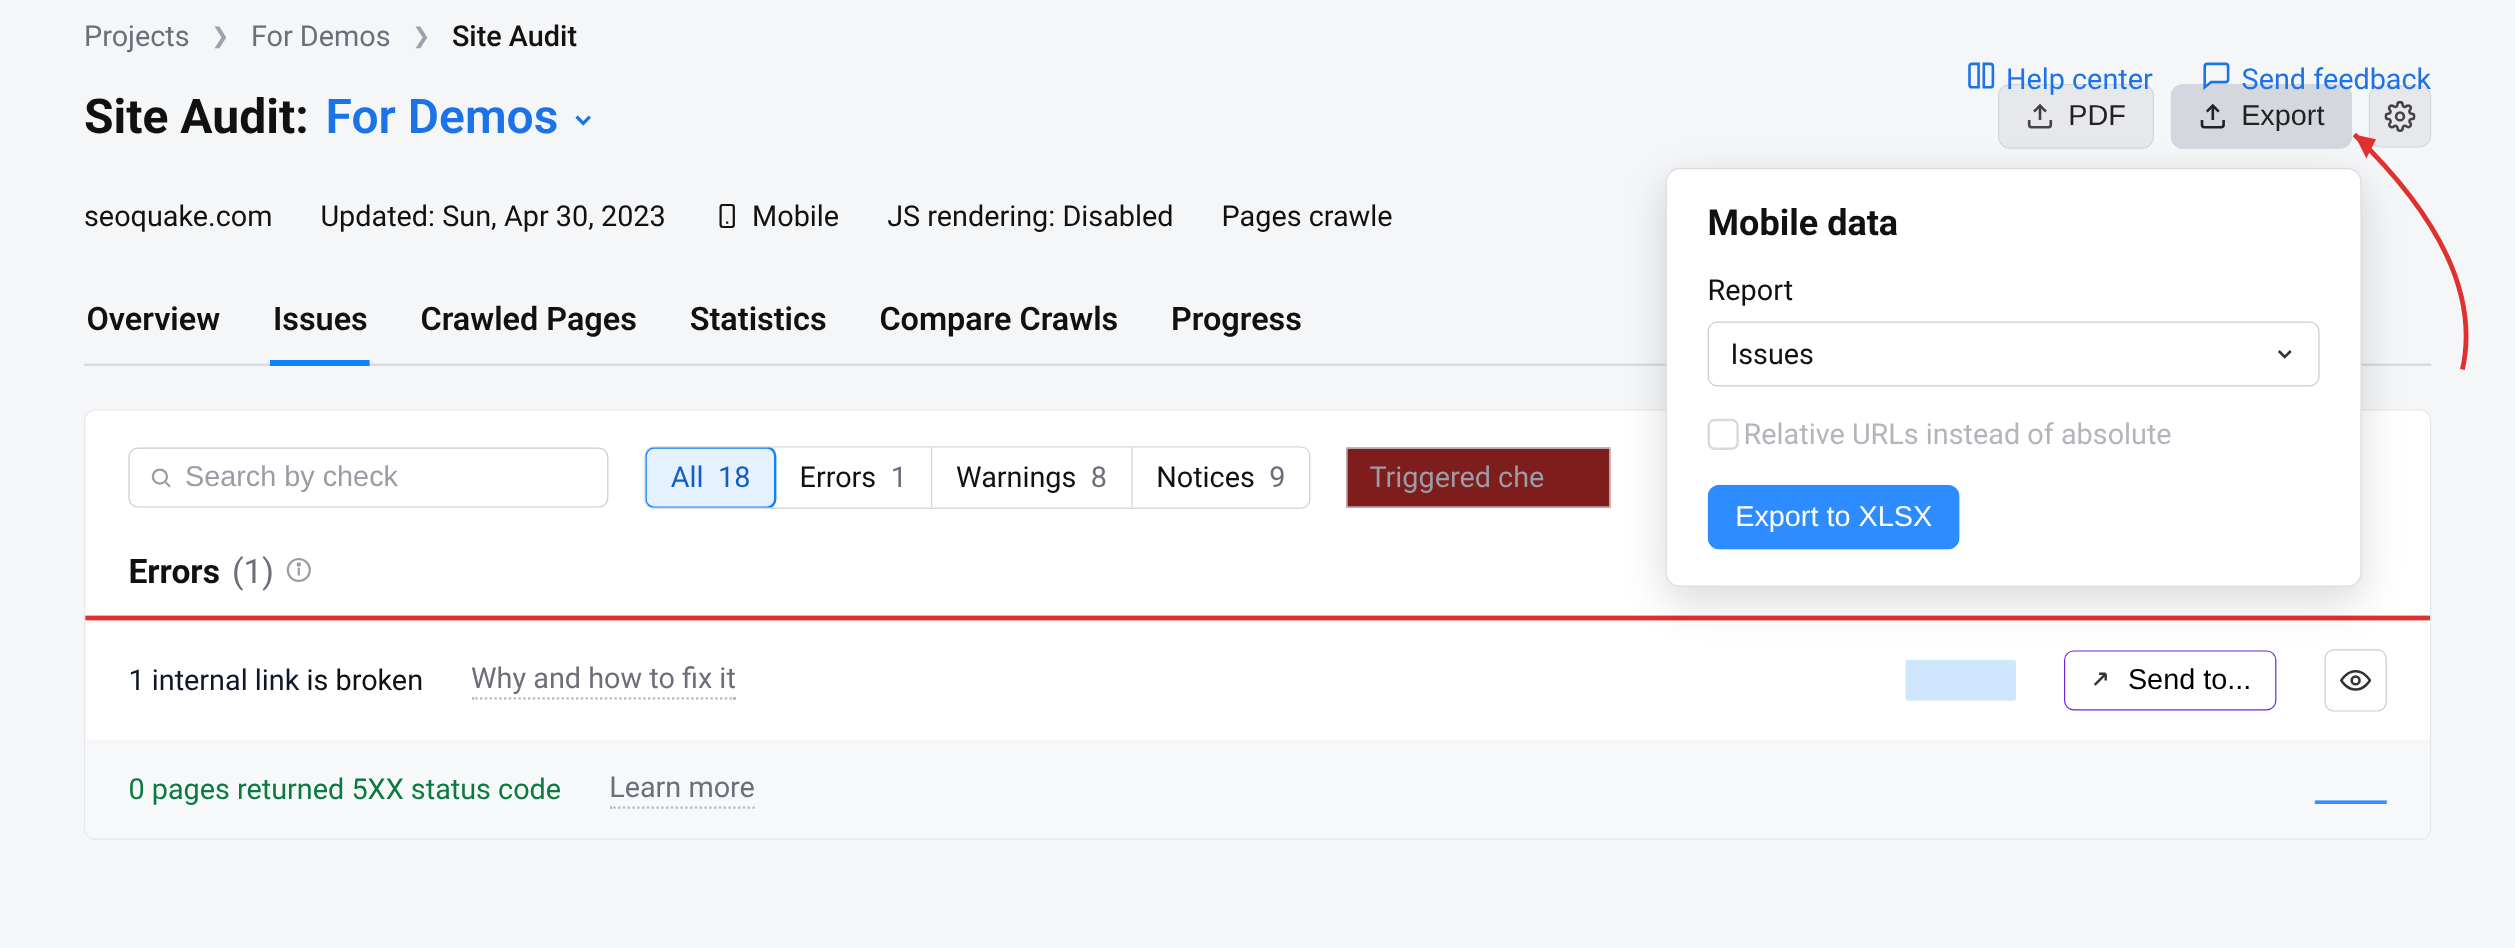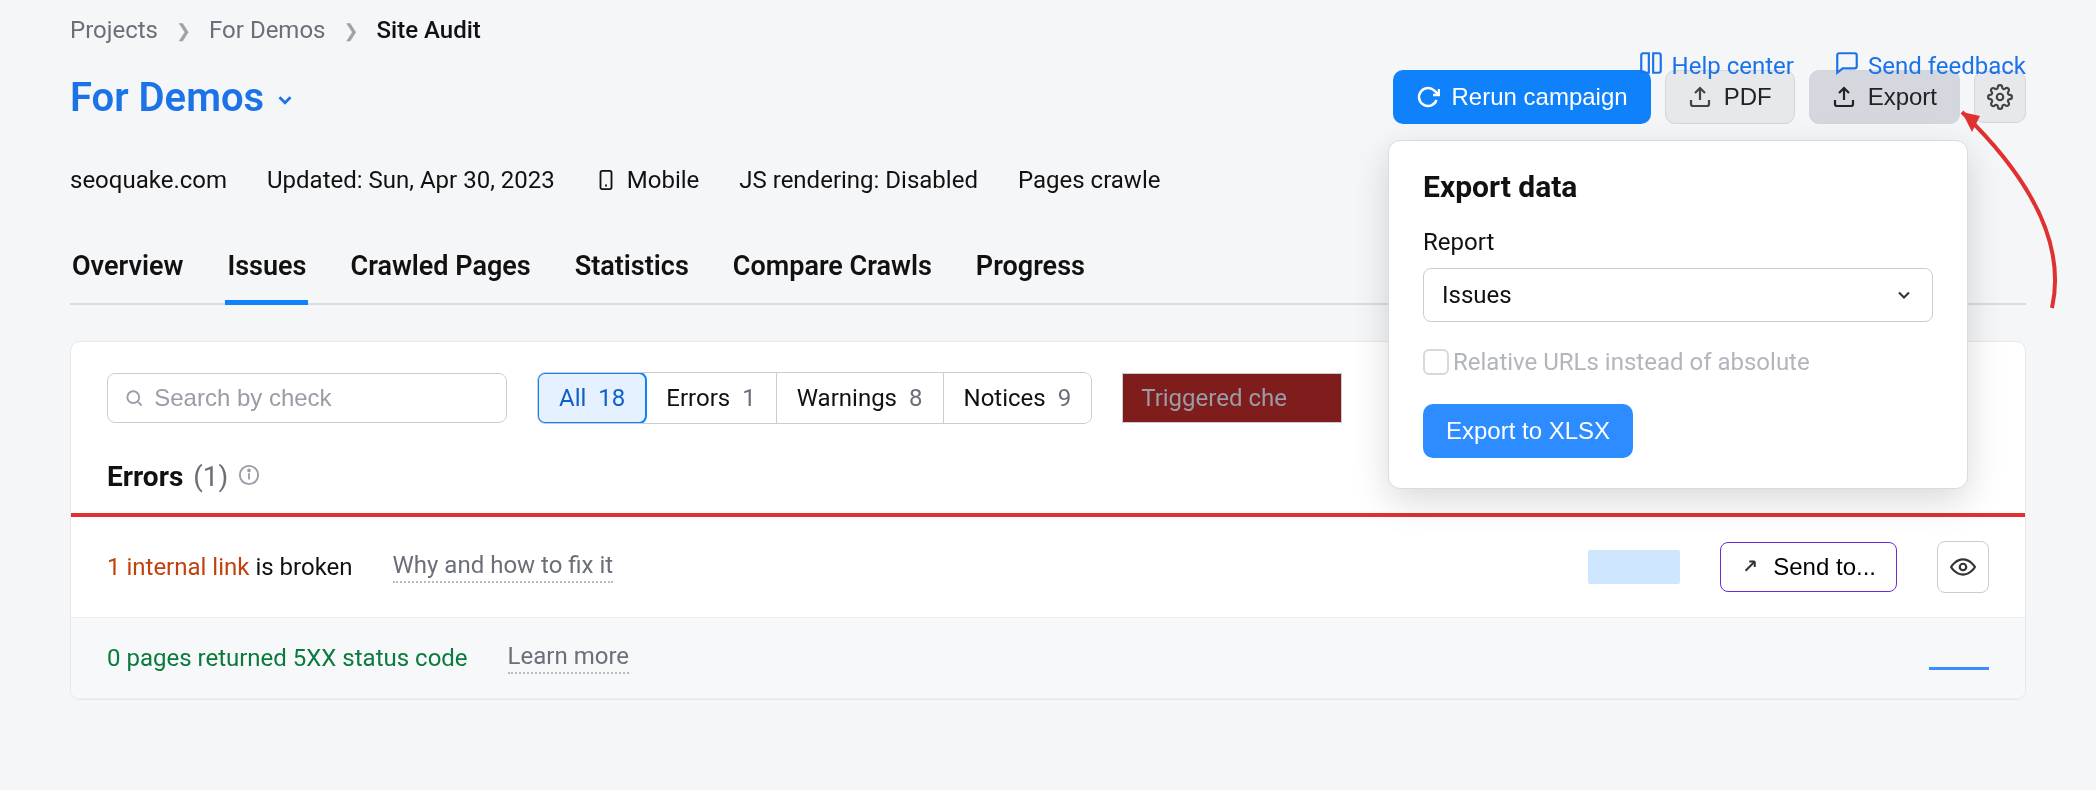--- a/index.html
+++ b/index.html
@@ -217,21 +217,21 @@
   .red-bar { height: 4px; background: #e03131; width: 100%; }
   .issue-row {
     display: flex;
     align-items: center;
     padding: 24px 36px;
     border-bottom: 1px solid #eceef1;
     gap: 40px;
   }
   .issue-row.alt { background: #f7f8fa; }
   .issue-text { font-size: 24px; }
-  .issue-text a { color: #c2410c; text-decoration: none; }
+  .issue-text a { color: #0f172a; text-decoration: none; }
   .issue-text.green a { color: #0a7a3d; }
   .fix-link {
     font-size: 24px;
     color: #6c6e79;
     border-bottom: 2px dotted #b8bac2;
     padding-bottom: 2px;
     cursor: pointer;
   }
   .row-spacer { flex: 1; }
   .mini-bar {
@@ -342,35 +342,29 @@
   <div class="breadcrumbs">
     <span class="crumb">Projects</span>
     <span class="chev">❯</span>
     <span class="crumb">For Demos</span>
     <span class="chev">❯</span>
     <span class="current">Site Audit</span>
   </div>
 
   <div class="title-row">
     <div class="title-left">
+      <span>Site Audit:</span>
       <span class="project-name">
         <span>For Demos</span>
         <svg width="22" height="22" viewBox="0 0 24 24" fill="none" stroke="#1c73e8" stroke-width="3">
             <polyline points="6 9 12 15 18 9"></polyline>
           </svg>
       </span>
     </div>
     <div class="title-right">
-      <button class="btn btn-primary">
-        <svg width="24" height="24" viewBox="0 0 24 24" fill="none" stroke="#fff" stroke-width="2.5">
-            <path d="M23 4v6h-6"></path>
-            <path d="M20.49 15a9 9 0 1 1-2.12-9.36L23 10"></path>
-          </svg>
-        <span>Rerun campaign</span>
-      </button>
       <button class="btn btn-light">
         <svg width="24" height="24" viewBox="0 0 24 24" fill="none" stroke="#444" stroke-width="2.2">
             <path d="M21 15v4a2 2 0 0 1-2 2H5a2 2 0 0 1-2-2v-4"></path>
             <polyline points="17 8 12 3 7 8"></polyline>
             <line x1="12" y1="3" x2="12" y2="15"></line>
           </svg>
         <span>PDF</span>
       </button>
       <button class="btn btn-light active">
         <svg width="24" height="24" viewBox="0 0 24 24" fill="none" stroke="#222" stroke-width="2.2">
@@ -482,21 +476,21 @@
       <div class="issue-text green">
         <a href="#">0 pages returned 5XX status code</a>
       </div>
       <div class="fix-link">Learn more</div>
       <div class="row-spacer"></div>
       <div class="mini-line"></div>
     </div>
   </div>
 
   <div class="popover">
-    <div class="popover-title">Export data</div>
+    <div class="popover-title">Mobile data</div>
     <div class="popover-label">Report</div>
     <div class="popover-select">
       <span>Issues</span>
       <svg width="20" height="20" viewBox="0 0 24 24" fill="none" stroke="#333" stroke-width="2.5">
           <polyline points="6 9 12 15 18 9"></polyline>
         </svg>
     </div>
     <div class="popover-check">
       <span class="box"></span>
       <span>Relative URLs instead of absolute</span>

